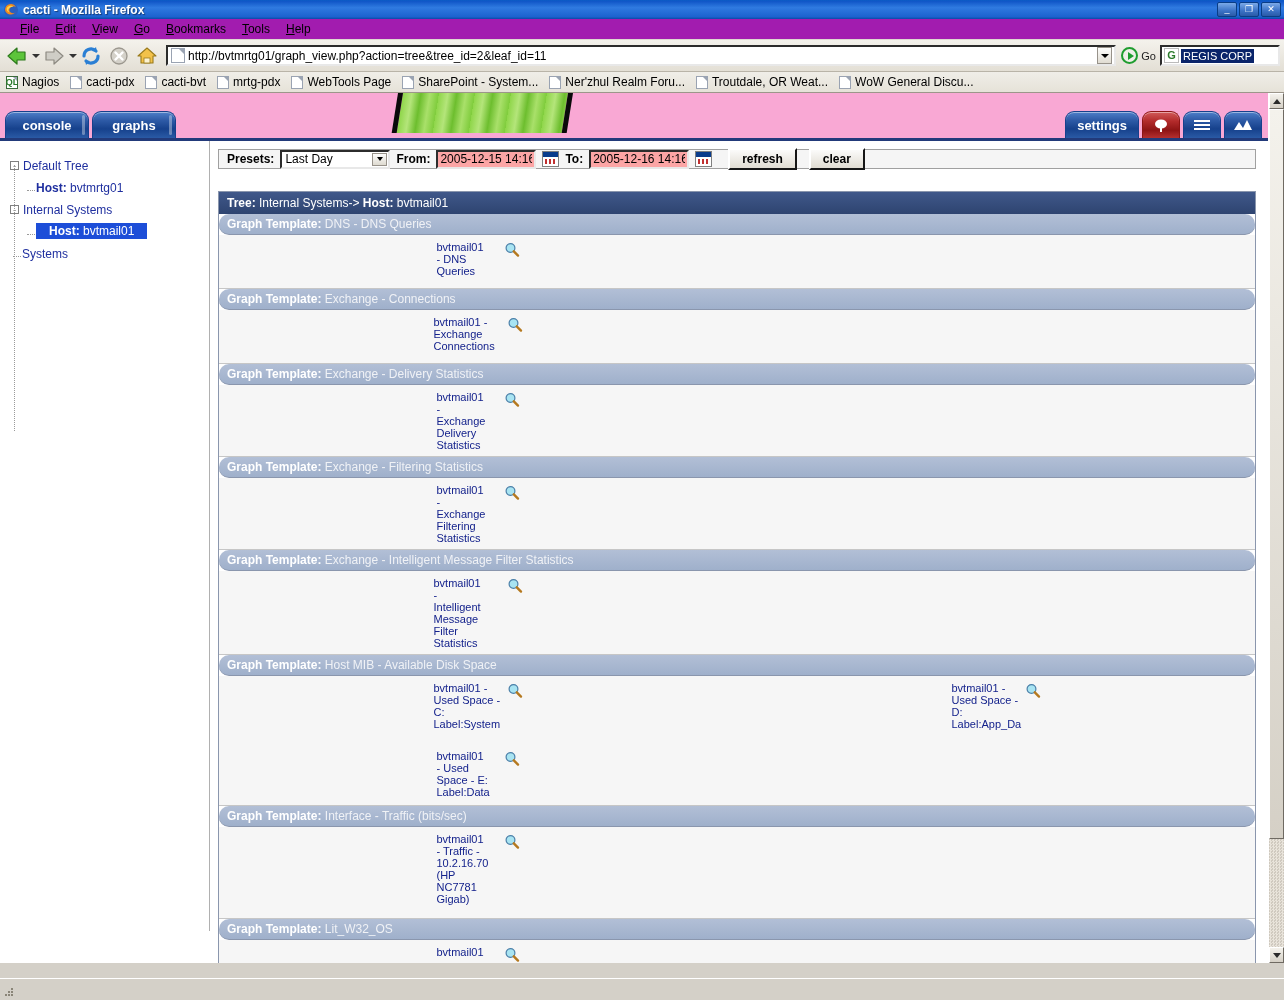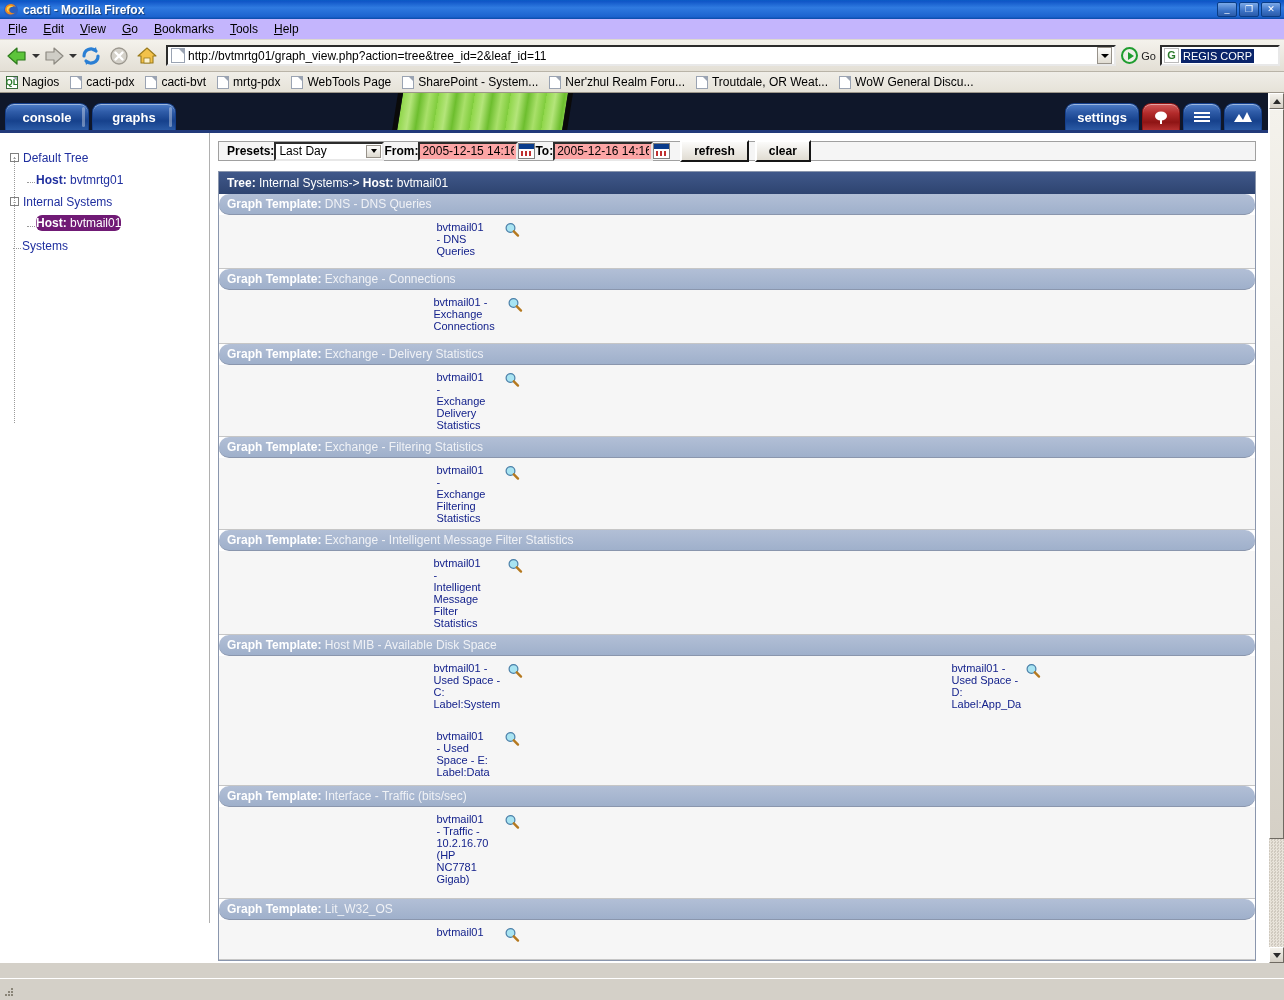--- a/index.html
+++ b/index.html
@@ -39,23 +39,23 @@
     background: linear-gradient(to bottom,#7ba9e8,#3b72c6 60%,#2a5aa8);
     border: 1px solid #0a3d85;
     border-radius: 2px;
     display: flex; align-items: center; justify-content: center;
     color: #fff; font-size: 9px; line-height: 1;
     font-family: "Liberation Sans", sans-serif;
   }
 
   
   .menubar {
-    height: 21px; background: #c4b5fd;
+    height: 21px; background: #a21caf;
     display: flex; align-items: center;
-    padding-left: 0;
+    padding-left: 12px;
     border-bottom: 1px solid #ddd9d0;
   }
   .menubar .mi {
     padding: 2px 8px; font-size: 12px; color: #000;
   }
   .menubar .mi u { text-decoration: underline; }
 
   
   .navbar {
     height: 32px;
@@ -164,21 +164,21 @@
   .pagearea {
     position: relative;
     width: 1284px;
     height: 870px;
     background: #fff;
     overflow: hidden;
   }
 
   
   .cacti-band {
-    height: 40px; background: #0f172a;
+    height: 48px; background: #f9a8d4;
     position: relative; overflow: hidden;
     border-bottom: 3px solid #223a7a;
   }
   .cacti-tabs { position: absolute; left: 5px; bottom: 0; display: flex; gap: 3px; }
   .ctab {
     height: 27px; min-width: 84px;
     background: linear-gradient(to bottom,#4e7fc9 0%,#2f5ca8 30%,#16418c 65%,#2a5aa5 100%);
     border-radius: 9px 9px 0 0;
     border: 1px solid #16408c; border-bottom: none;
     color: #fff; font-weight: bold; font-size: 13px;
@@ -250,35 +250,35 @@
   .dashline::before {
     content:""; position:absolute; left:5px; top:0; bottom:11px;
     border-left: 1px dotted #9a9a9a;
   }
   .dashline::after {
     content:""; position:absolute; left:5px; top:11px; width:8px;
     border-top: 1px dotted #9a9a9a;
   }
   .tlabel { font-size: 12px; color: #1f2f9f; padding-top: 2px; }
   .tlabel b { font-weight: bold; }
-  .tlabel.sel { background: #701a75; color: #fff; padding: 1px 0; border-radius: 6px; }
+  .tlabel.sel { background: #1d4ed8; color: #fff; padding: 1px 13px; }
   .tlabel.sel b { color: #fff; }
   .vline {
     position: absolute; left: 14px; top: 24px; bottom: 0;
     border-left: 1px dotted #9a9a9a; height: 266px;
   }
 
   .rightcol { flex: 1; background: #fff; padding: 8px 6px 0 8px; position: relative; }
 
   
   .filterbar {
     border: 1px solid #a0a0a0; background: #f5f5f5;
     height: 20px; display: flex; align-items: center;
-    padding: 0 8px; 
-    margin-bottom: 10px;
+    padding: 0 8px; gap: 6px;
+    margin-bottom: 22px;
   }
   .filterbar .flabel { font-weight: bold; font-size: 12px; color: #000; }
   .selwrap {
     width: 110px; height: 19px; background: #fff;
     border: 2px inset #9c9c9c;
     border-top-color:#808080; border-left-color:#808080;
     border-right-color:#e8e8e8; border-bottom-color:#e8e8e8;
     display: flex; align-items: center; font-size: 12px; padding-left: 3px;
     position: relative;
   }

